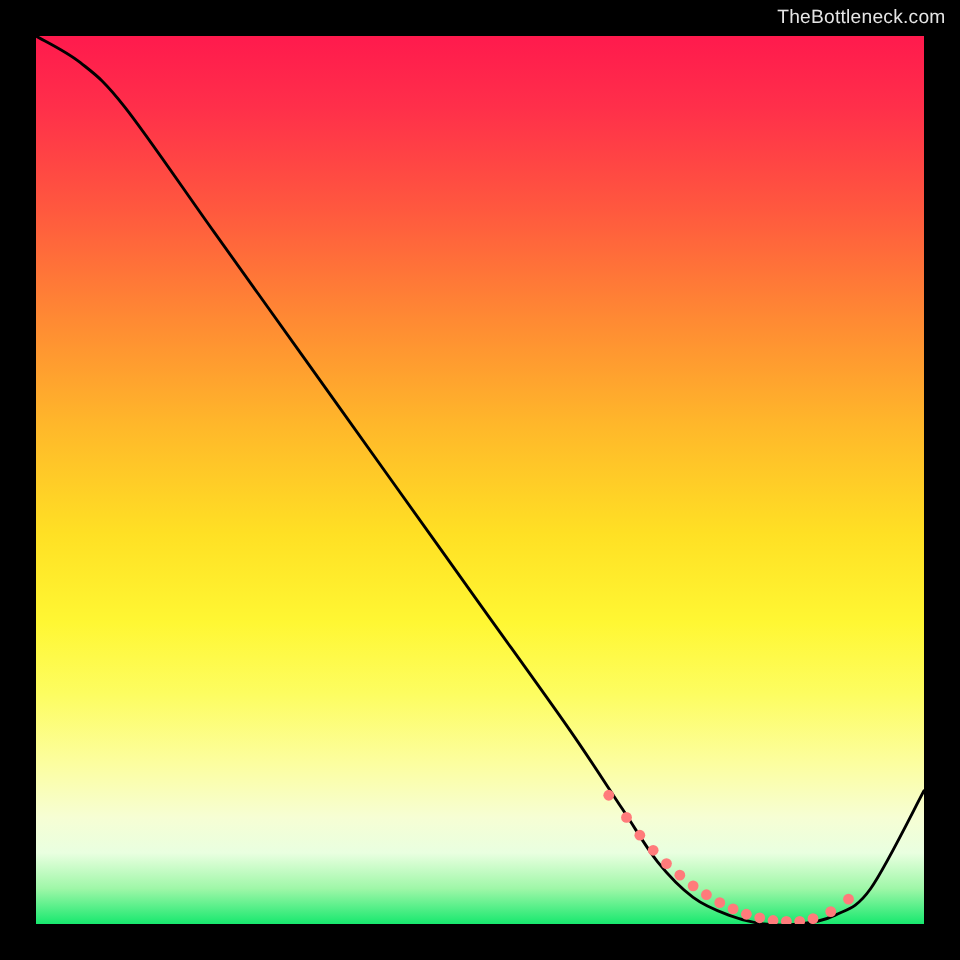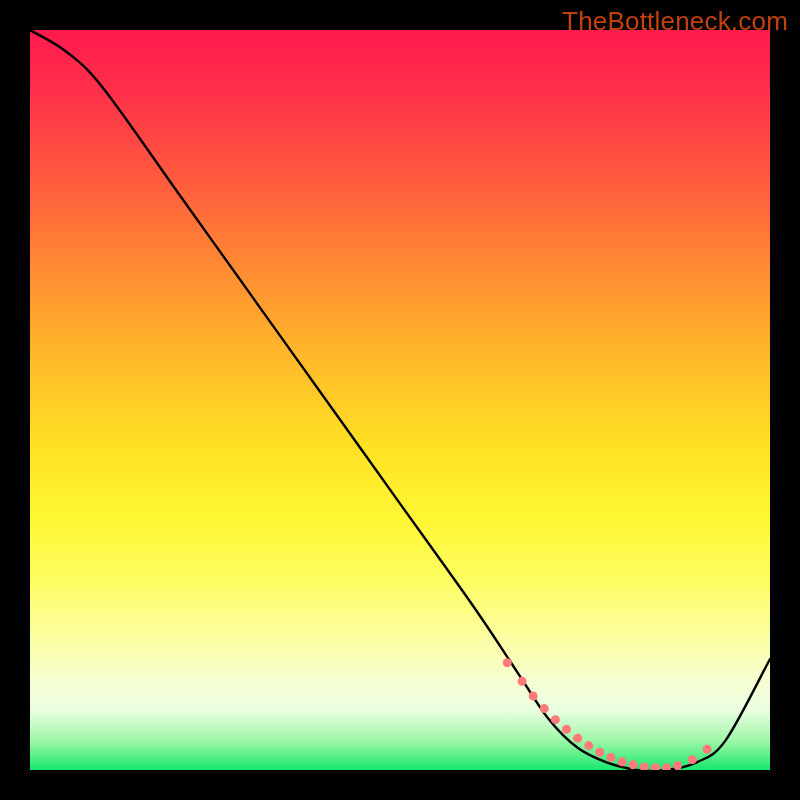--- a/index.html
+++ b/index.html
@@ -36,22 +36,22 @@
       #f6fed4 88%,
       #e9ffe0 92%,
       #9ff7a8 96%,
       #17e86e 100%
     );
   }
   .watermark {
     position: absolute;
     top: 6px;
     right: 12px;
-    color: #c2410c;
-    font-size: 26px;
+    color: #e5e5e5;
+    font-size: 16px;
     letter-spacing: 0.2px;
     user-select: none;
   }
   svg.curve {
     position: absolute;
     left: 0;
     top: 0;
     width: 740px;
     height: 740px;
   }

